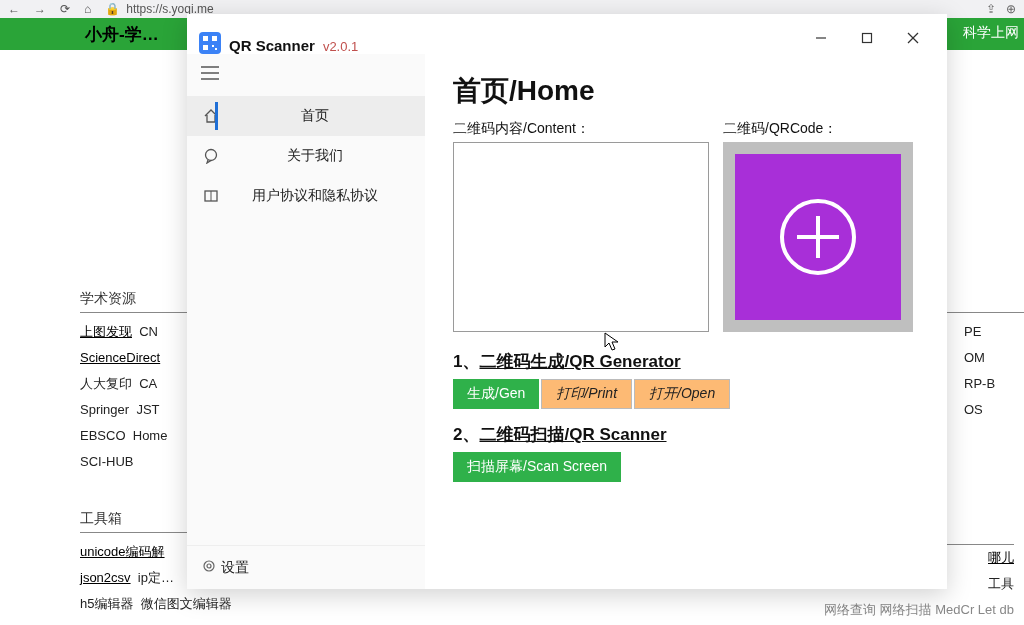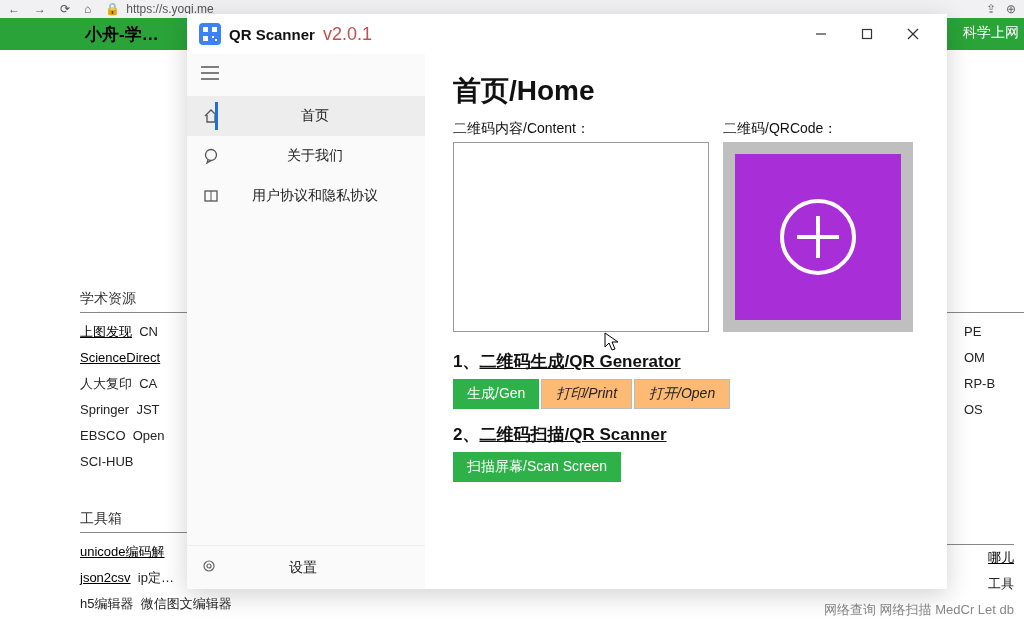--- a/index.html
+++ b/index.html
@@ -22,43 +22,43 @@
 .bg-page .leftcol { width:100px; }
 .bg-page .rightcol { margin-left:auto; width:60px; text-align:left; }
 .bg-page .row { line-height:26px; white-space:nowrap; }
 .bg-page a { color:#000; text-decoration:underline; }
 .bg-page .plain { color:#222; text-decoration:none; }
 .bg-page .tools-left { position:absolute; left:0; top:220px; width:120px; }
 .bg-page .tools-right { position:absolute; right:10px; top:238px; width:300px; text-align:right; }
 
 
 .app { position:absolute; left:187px; top:14px; width:760px; height:575px; background:#fff; box-shadow:0 6px 24px rgba(0,0,0,.18); display:flex; flex-direction:column; }
-.titlebar { height:40px; display:flex; align-items:center; padding:0 11px 0 12px; }
+.titlebar { height:40px; display:flex; align-items:flex-end; padding:0 11px 0 12px; }
 .titlebar .logo { width:22px; height:22px; background:#3b82f6; border-radius:4px; display:flex; align-items:center; justify-content:center; }
 .titlebar .logo svg { width:14px; height:14px; }
 .titlebar .appname { margin-left:8px; font-size:15px; color:#111; font-weight:600; }
-.titlebar .ver { margin-left:8px; font-size:18px; color:#c0504d; }
+.titlebar .ver { margin-left:8px; font-size:13px; color:#c0504d; }
 .titlebar .winbtns { margin-left:auto; display:flex; }
 .titlebar .winbtn { width:46px; height:32px; display:flex; align-items:center; justify-content:center; color:#333; }
 
 .app-body { flex:1; display:flex; min-height:0; }
 
 
 .sidebar { width:238px; background:#fafafa; display:flex; flex-direction:column; }
 .hamburger { padding:12px 14px; color:#555; }
 .hamburger svg { width:18px; height:14px; }
 .navlist { flex:1; }
 .navitem { display:flex; align-items:center; height:40px; padding-left:14px; font-size:14px; color:#222; cursor:pointer; }
 .navitem .icn { width:20px; display:flex; justify-content:center; color:#555; }
 .navitem .lbl { flex:1; text-align:center; padding-right:16px; }
 .navitem.active { background:#ededed; position:relative; }
 .navitem.active::before { content:""; position:absolute; left:28px; top:6px; bottom:6px; width:3px; background:#1f6fd6; }
 .settings-row { height:44px; border-top:1px solid #eee; display:flex; align-items:center; padding-left:14px; font-size:14px; color:#222; }
 .settings-row .icn { width:20px; color:#666; }
-.settings-row .lbl { flex:1; text-align:center; padding-right:40px; }
+.settings-row .lbl { flex:1; padding-right:40px; }
 
 
 .main { flex:1; padding:18px 24px 18px 28px; overflow:auto; }
 .main h1 { font-size:28px; font-weight:700; color:#111; margin-bottom:10px; }
 .two-col { display:flex; gap:14px; align-items:flex-start; }
 .field-col { flex:1; min-width:0; }
 .field-label { font-size:14px; color:#111; margin-bottom:4px; }
 .content-box { width:100%; height:190px; border:1px solid #9a9a9a; resize:none; background:#fff; font-size:13px; padding:4px; overflow-y:scroll; }
 .qr-col { width:200px; }
 .qr-frame { width:190px; height:190px; background:#bfbfbf; padding:12px; }
@@ -99,21 +99,21 @@
 </div>
 
 <div class="bg-page">
   <h4>学术资源</h4>
   <div class="cols">
     <div class="leftcol">
       <div class="row"><a>上图发现</a>&nbsp;&nbsp;<span class="plain">CN</span></div>
       <div class="row"><a>ScienceDirect</a></div>
       <div class="row"><span class="plain">人大复印</span>&nbsp;&nbsp;<span class="plain">CA</span></div>
       <div class="row"><span class="plain">Springer</span>&nbsp;&nbsp;<span class="plain">JST</span></div>
-      <div class="row"><span class="plain">EBSCO</span>&nbsp;&nbsp;<span class="plain">Open</span></div>
+      <div class="row"><span class="plain">EBSCO</span>&nbsp;&nbsp;<span class="plain">Home</span></div>
       <div class="row"><span class="plain">SCI-HUB</span></div>
     </div>
     <div class="rightcol">
       <div class="row">PE</div>
       <div class="row">OM</div>
       <div class="row">RP-B</div>
       <div class="row">OS</div>
     </div>
   </div>
 

